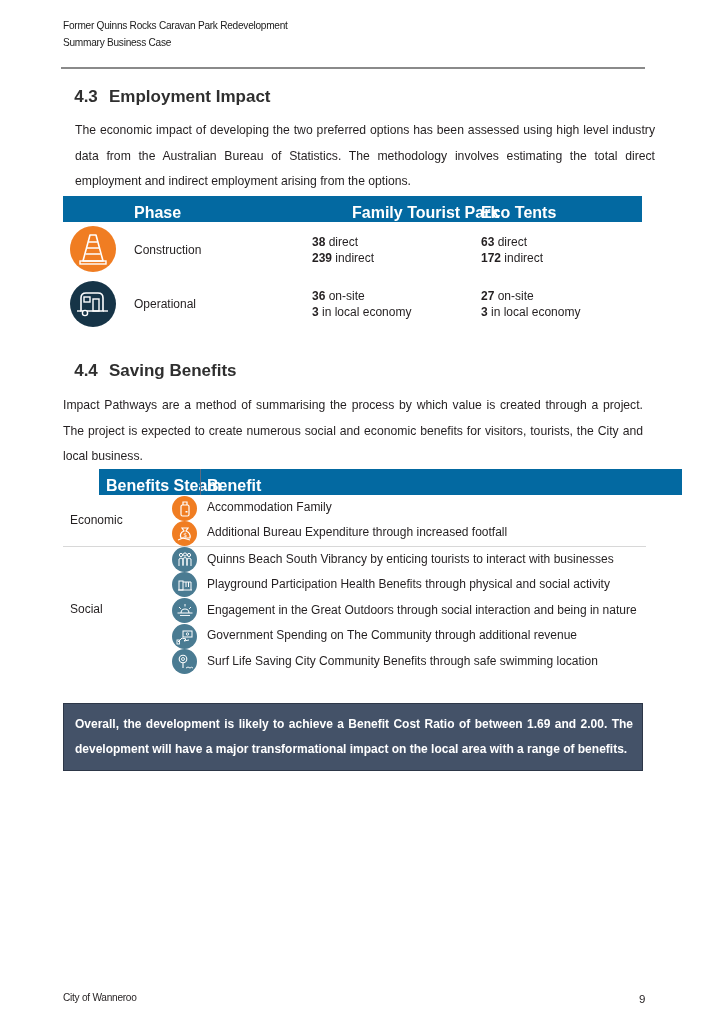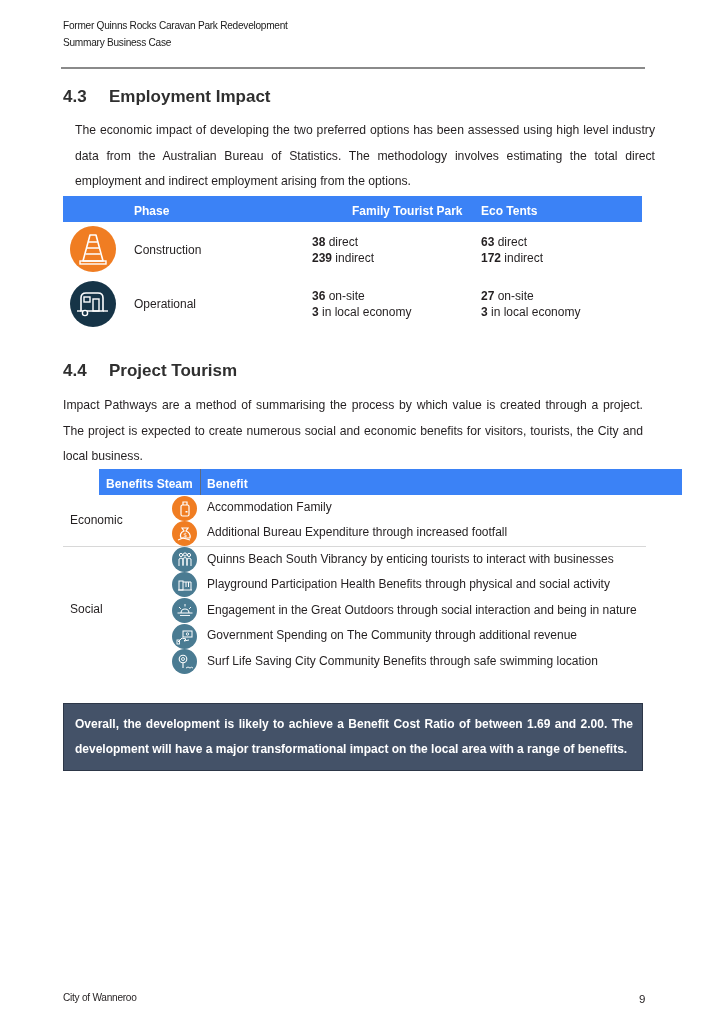--- a/index.html
+++ b/index.html
@@ -1,25 +1,25 @@
 <!DOCTYPE html>
 <html><head>
 <meta charset="utf-8">
 <style>
   html, body { margin: 0; padding: 0; background: #ffffff; }
   body { width: 706px; height: 1022px; position: relative; overflow: hidden;
          font-family: "Liberation Sans", sans-serif; color: #231f20; }
   .running-header { position: absolute; left: 63px; top: 17px; font-size: 11.5px; line-height: 17px;
          color: #1a1a1a; font-family: "Liberation Sans", sans-serif; letter-spacing: -0.3px; transform: scaleX(0.88); transform-origin: left top; }
   .header-rule { position: absolute; left: 61px; top: 67px; width: 584px; height: 2px; background: #8a8a8a; }
-  h2 { position: absolute; margin: 0; font-size: 17px; font-weight: bold; color: #2f2f2f; }
+  h2 { position: absolute; margin: 0; font-size: 17px; font-weight: bold; color: #2f2f2f; text-align: center; }
   h2 .num { display: inline-block; width: 46px; }
   .para { position: absolute; left: 63px; width: 580px; font-size: 12.2px; line-height: 25.5px;
           text-align: justify; color: #231f20; margin: 0; }
-  .tbl-header { position: absolute; background: #3b82f6; color: #fff; font-weight: bold; font-size: 12px; }
+  .tbl-header { position: absolute; background: #0369a1; color: #fff; font-weight: bold; font-size: 16px; }
   .tbl-header span { position: absolute; top: 8px; }
   .cell { position: absolute; font-size: 12px; line-height: 15.5px; color: #231f20; }
   .cell b { font-weight: bold; }
   .icon-circle { position: absolute; border-radius: 50%; display: flex; align-items: center; justify-content: center; }
   .sm-icon { position: absolute; width: 25px; height: 25px; border-radius: 50%; display: flex; align-items: center; justify-content: center; }
   .orange { background: #f07d22; }
   .teal { background: #4a7b92; }
   .navy { background: #163447; }
   .row-line { position: absolute; height: 1px; background: #d8d8d8; }
   .ben-text { position: absolute; left: 207px; font-size: 12px; color: #231f20; white-space: nowrap; }
@@ -84,21 +84,21 @@
 <div class="cell" style="left:312px; top:289px;">
   <div><b>36</b><span> on-site</span></div>
   <div><b>3</b><span> in local economy</span></div>
 </div>
 <div class="cell" style="left:481px; top:289px;">
   <div><b>27</b><span> on-site</span></div>
   <div><b>3</b><span> in local economy</span></div>
 </div>
 
 <h2 style="left:63px; top:361px;">
-  <span class="num">4.4</span><span>Project Tourism</span>
+  <span class="num">4.4</span><span>Saving Benefits</span>
 </h2>
 <p class="para" style="top:393px;">Impact Pathways are a method of summarising the process by which value is created through a project. The project is expected to create numerous social and economic benefits for visitors, tourists, the City and local business.</p>
 
 <div class="tbl-header" style="left:63px; top:469px; width:583px; height:26px;margin-left:36px;">
   <span style="left:7px;">Benefits Steam</span>
   <span style="left:108px;">Benefit</span>
   <div style="position:absolute; left:101px; top:0; width:1px; height:26px; background:#5d6a80;"></div>
 </div>
 
 <div class="cell" style="left:70px; top:513px;">Economic</div>

